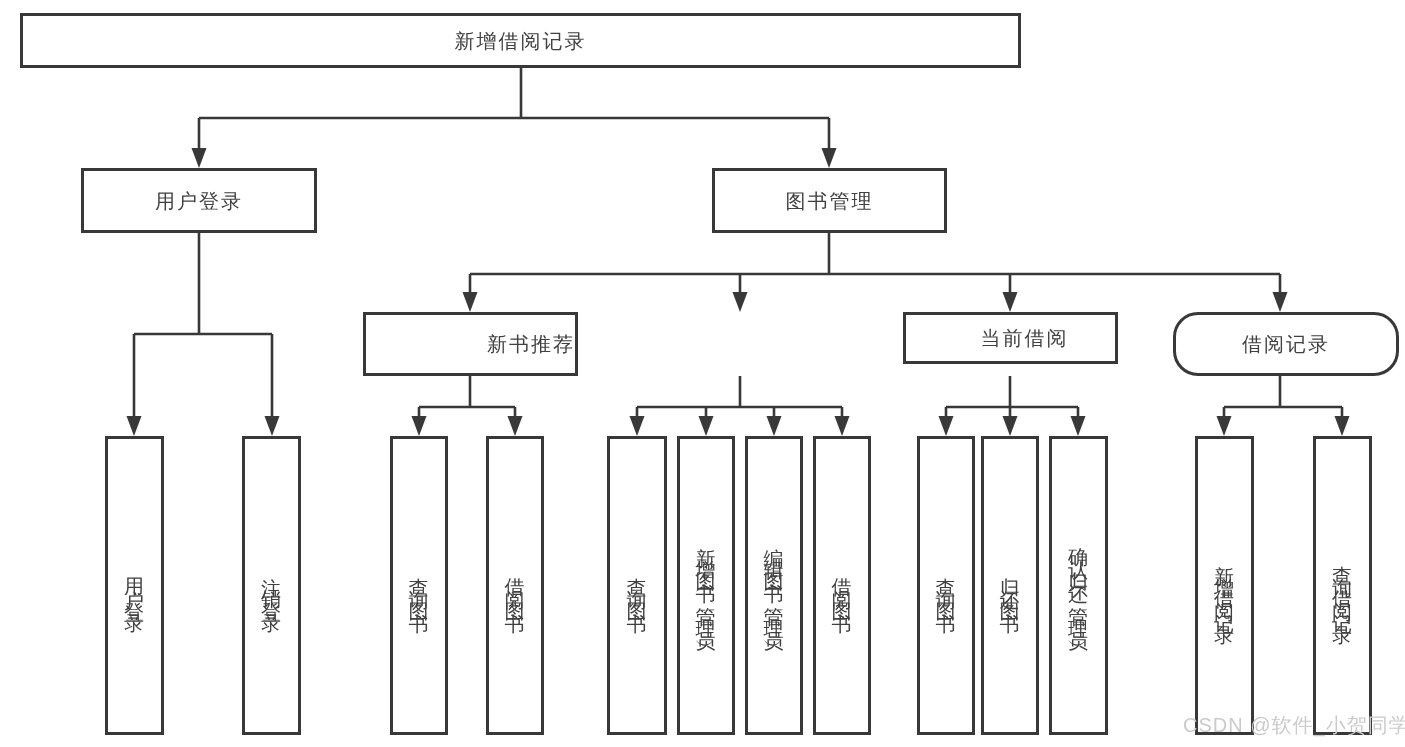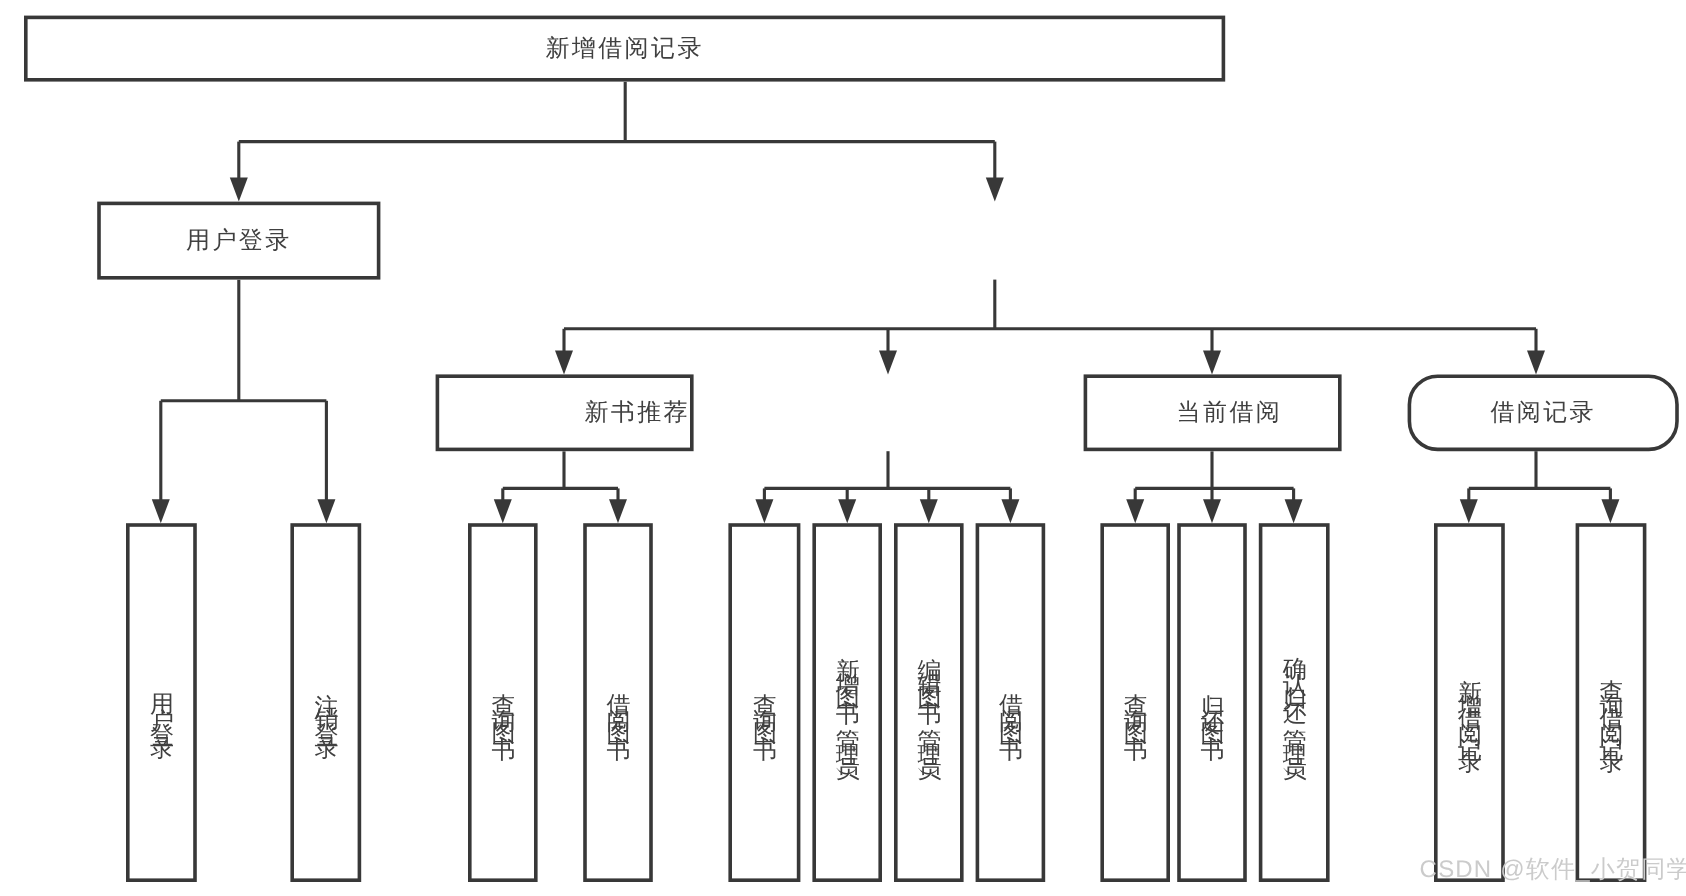--- a/index.html
+++ b/index.html
@@ -103,25 +103,28 @@
     </g>
   </svg>
 
   <div class="node" style="left:20px;top:13px;width:1001px;height:55px;">
     <span>新增借阅记录</span>
   </div>
 
   <div class="node" style="left:81px;top:168px;width:236px;height:65px;">
     <span>用户登录</span>
   </div>
+  <div class="node" style="left:712px;top:168px;width:235px;height:65px;">
+    <span>图书管理</span>
+  </div>
 
   <div class="node" style="left:363px;top:312px;width:215px;height:64px;justify-content:flex-end;">
     <span>新书推荐</span>
   </div>
-  <div class="node" style="left:903px;top:312px;width:215px;height:64px;padding-left:28px;">
+  <div class="node" style="left:903px;top:312px;width:215px;height:52px;padding-left:28px;">
     <span>当前借阅</span>
   </div>
   <div class="node" style="left:1173px;top:312px;width:226px;height:64px;border-radius:25px;">
     <span>借阅记录</span>
   </div>
 
   <div class="node vertical" style="left:105px;top:436px;width:59px;height:299px;">
     <span>用户登录</span>
   </div>
   <div class="node vertical" style="left:242px;top:436px;width:59px;height:299px;">

